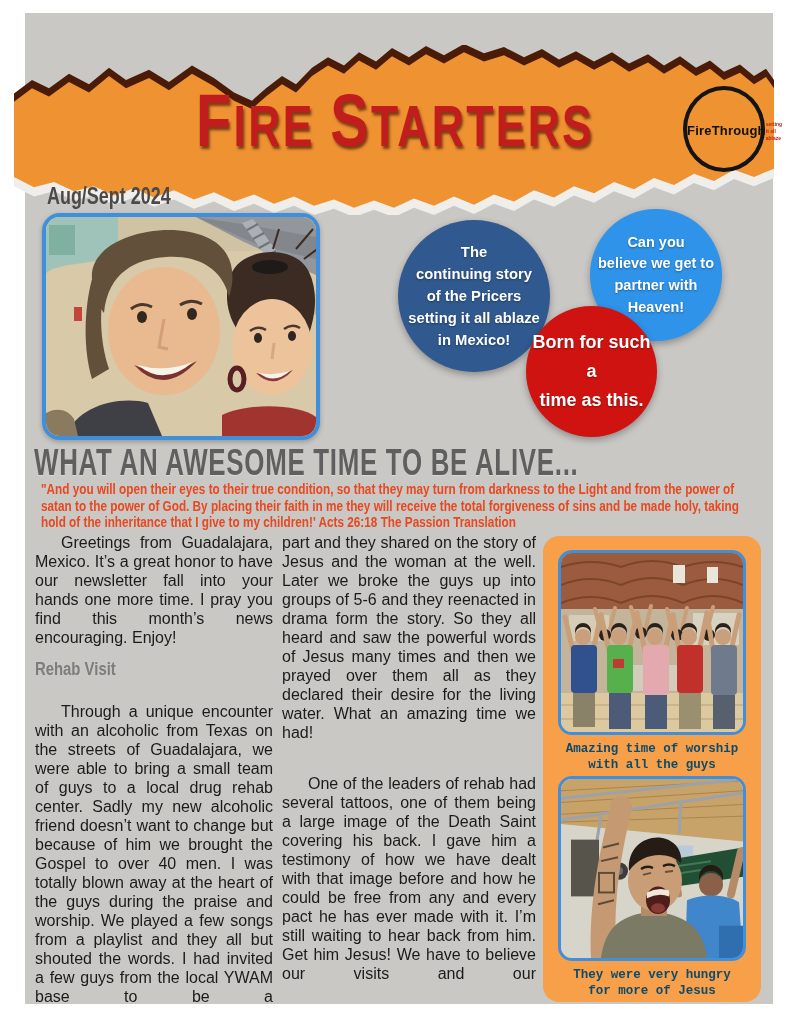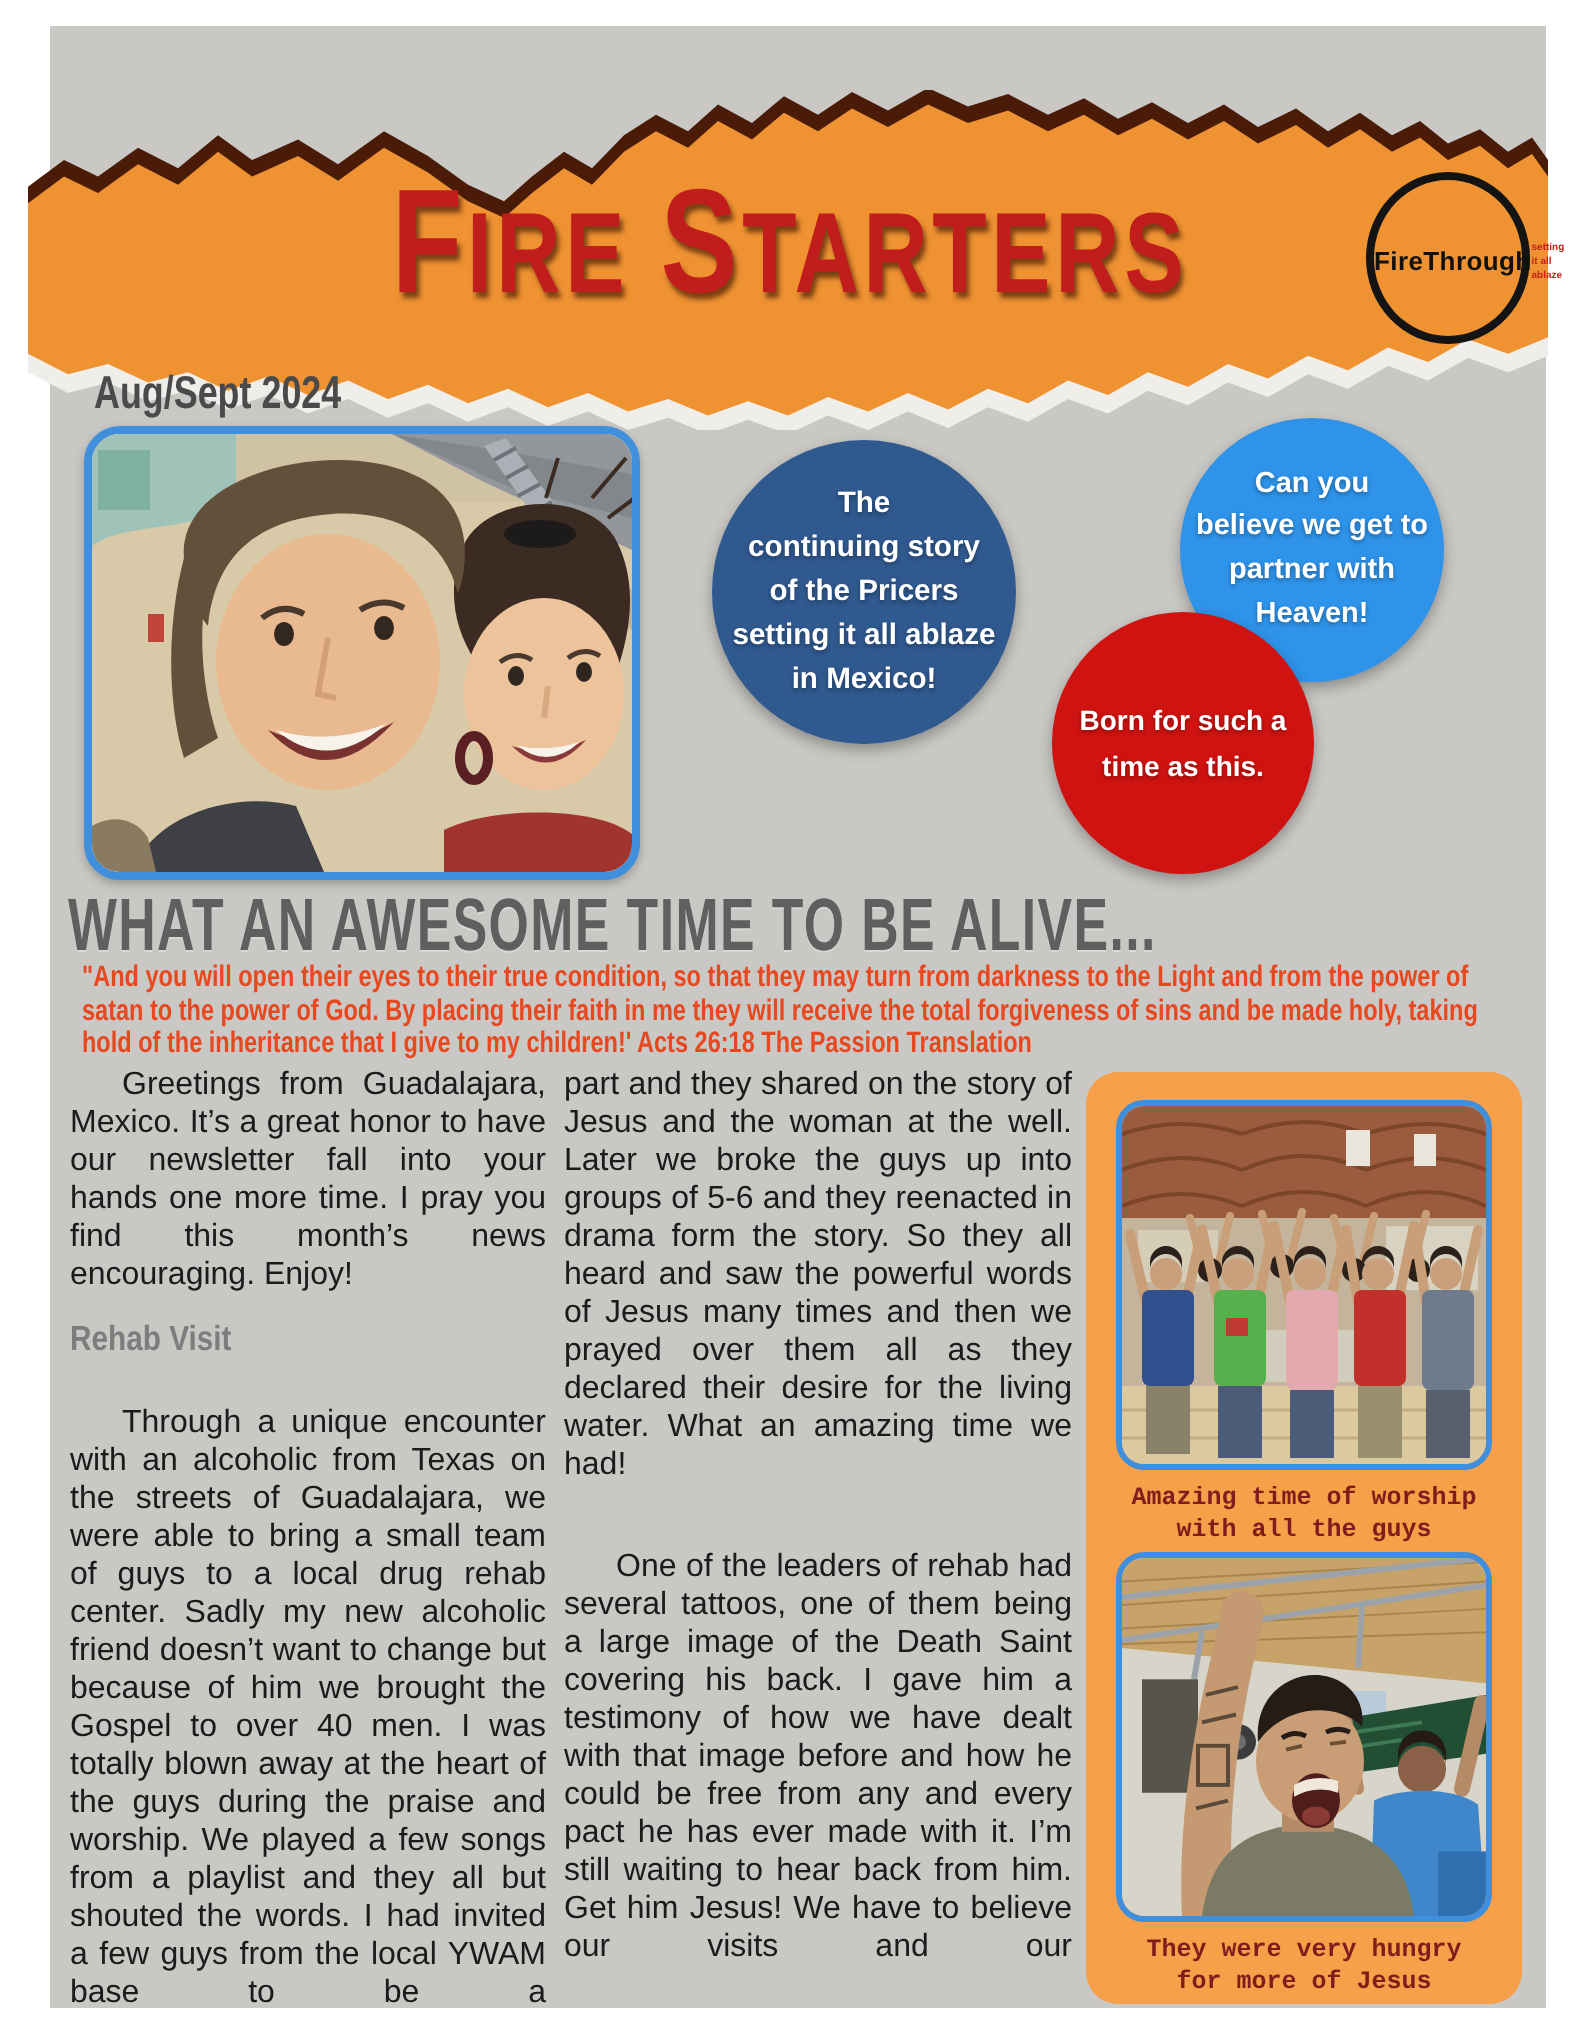--- a/index.html
+++ b/index.html
@@ -30,26 +30,26 @@
   
   .photo-frame{position:absolute;border:4px solid var(--photo_border_blue);border-radius:18px;
         overflow:hidden;background:#cfc3a4;box-shadow:0 2px 5px rgba(0,0,0,.25);}
   .couple{left:42px;top:213px;width:270px;height:219px;}
   .photo-frame svg{display:block;width:100%;height:100%;}
 
   
   .bubble{position:absolute;border-radius:50%;display:flex;align-items:center;justify-content:center;
         text-align:center;color:#fff;font-weight:bold;white-space:pre-line;
         box-shadow:0 3px 7px rgba(0,0,0,.3);text-shadow:0 1px 2px rgba(0,0,0,.35);}
-  .bubble-1{left:356px;top:220px;width:152px;height:152px;background:var(--bubble_dark_blue);
+  .bubble-1{left:398px;top:220px;width:152px;height:152px;background:var(--bubble_dark_blue);
         font-size:14.8px;line-height:1.5;}
   .bubble-2{left:590px;top:209px;width:132px;height:132px;background:var(--bubble_light_blue);
         font-size:14.5px;line-height:1.5;}
   .bubble-3{left:526px;top:306px;width:131px;height:131px;background:var(--bubble_red);
-        font-size:14px;line-height:1.6;}
+        font-size:18px;line-height:1.6;}
 
   
   .headline{position:absolute;left:34px;top:442px;margin:0;font-size:37px;font-weight:bold;
         color:var(--headline_gray);transform:scaleX(.70);transform-origin:0 0;white-space:nowrap;
         letter-spacing:1px;text-shadow:0 1px 0 rgba(255,255,255,.3);}
   .scripture{position:absolute;left:41px;top:481px;width:905px;margin:0;font-size:14.8px;
         font-weight:bold;line-height:1.12;color:var(--scripture_orange);
         transform:scaleX(.795);transform-origin:0 0;}
 
   
@@ -64,21 +64,21 @@
   .mt{margin-top:16px;}
 
   
   .sidebar{position:absolute;left:543px;top:536px;width:218px;height:466px;
         background:var(--sidebar_orange);border-radius:16px;overflow:hidden;
         display:flex;flex-direction:column;align-items:center;padding-top:14px;box-sizing:border-box;}
   .side-photo{position:relative;width:182px;height:179px;border:3px solid var(--photo_border_blue);
         border-radius:14px;overflow:hidden;flex:0 0 auto;}
   .side-photo svg{display:block;width:100%;height:100%;}
   .caption{margin:6px 0 2px;font-family:"Liberation Mono",monospace;font-weight:bold;
-        font-size:12.5px;line-height:1.3;color:#7f1d1d;text-align:center;white-space:pre-line;}
+        font-size:12.5px;line-height:1.3;color:#0c4a6e;text-align:center;white-space:pre-line;}
 </style>
 </head>
 <body>
 
 <div class="page">
   <div class="paper"></div>
 
   <svg class="banner-svg" viewBox="0 0 760 165" preserveAspectRatio="none" aria-hidden="true">
     <g id="torn">
       <path id="tornpath" d="M0,55 L18,42 35,50 55,36 75,46 95,30 112,42 135,32 155,44 178,28 200,40 220,54 238,62 252,50 268,38 282,46 298,30 314,20 330,28 345,15 362,24 378,11 395,20 412,9 430,18 450,7 470,16 490,10 510,20 528,12 545,22 562,14 580,24 598,15 615,26 634,17 650,28 666,19 682,30 696,23 710,34 726,27 740,38 752,31 760,42 L760,120 L740,128 720,121 700,132 680,125 660,136 640,129 620,140 600,133 580,144 560,137 540,148 520,141 500,152 480,145 460,155 440,147 420,156 400,149 380,158 360,151 340,158 320,150 300,156 280,147 260,154 240,145 220,152 200,143 180,150 160,141 140,148 120,139 100,146 80,137 60,142 40,133 20,138 0,128 Z"></path>

